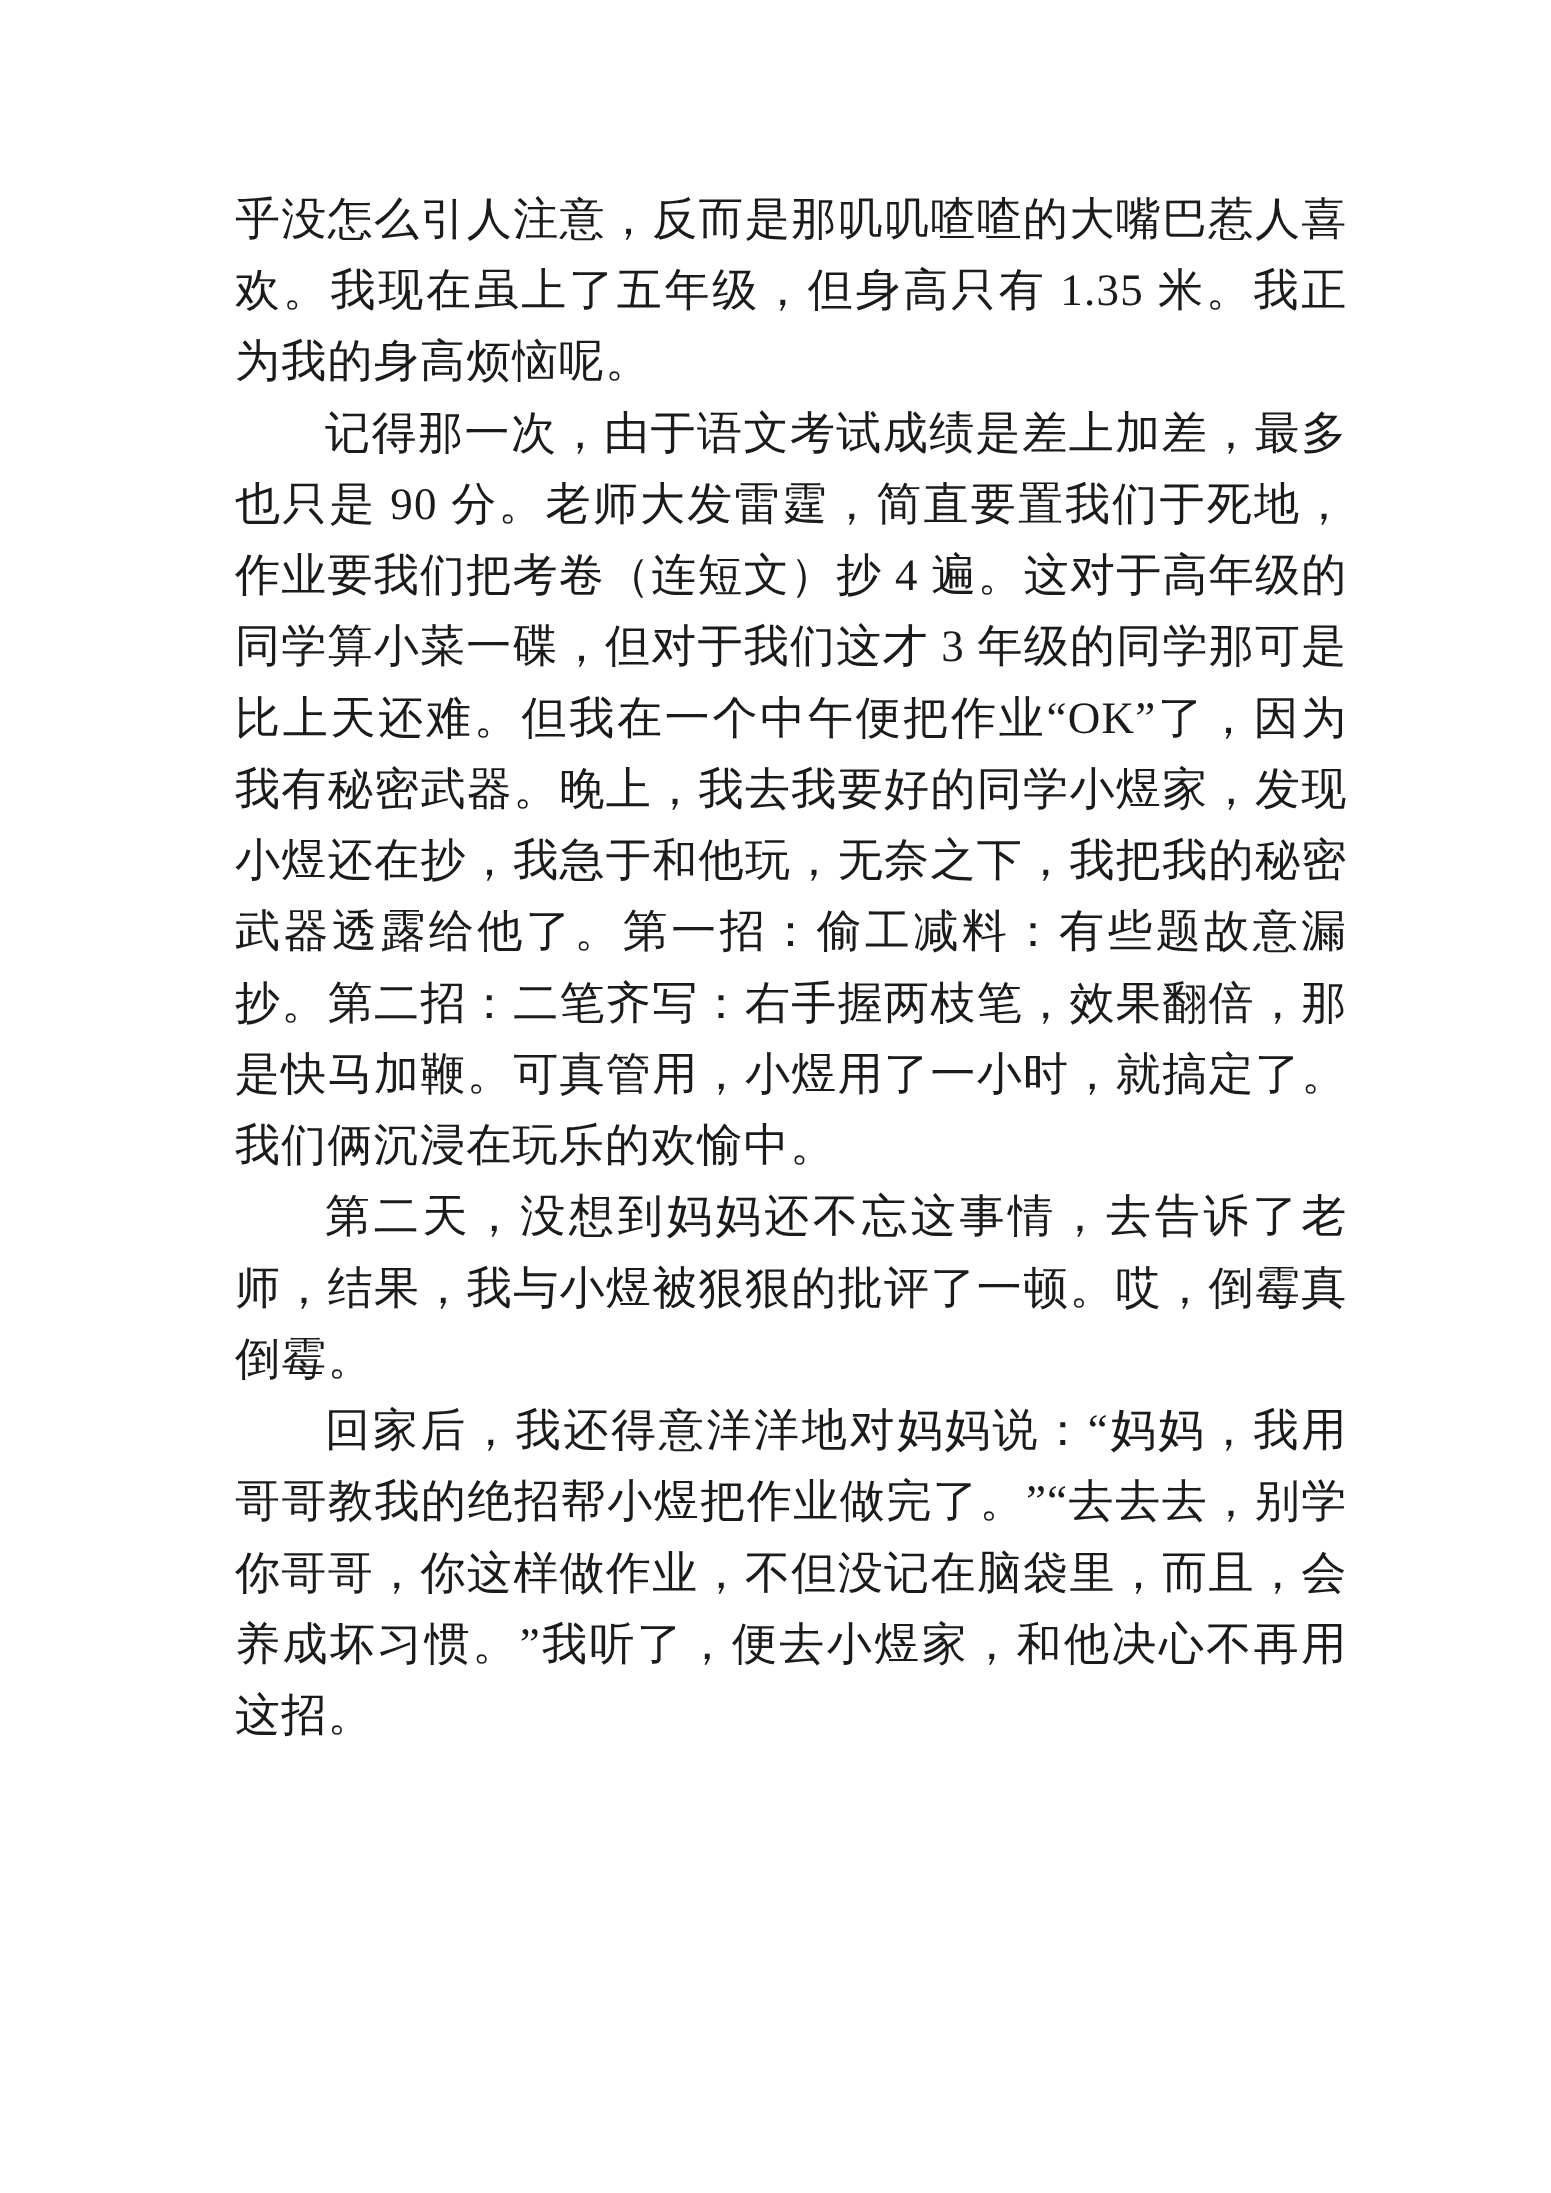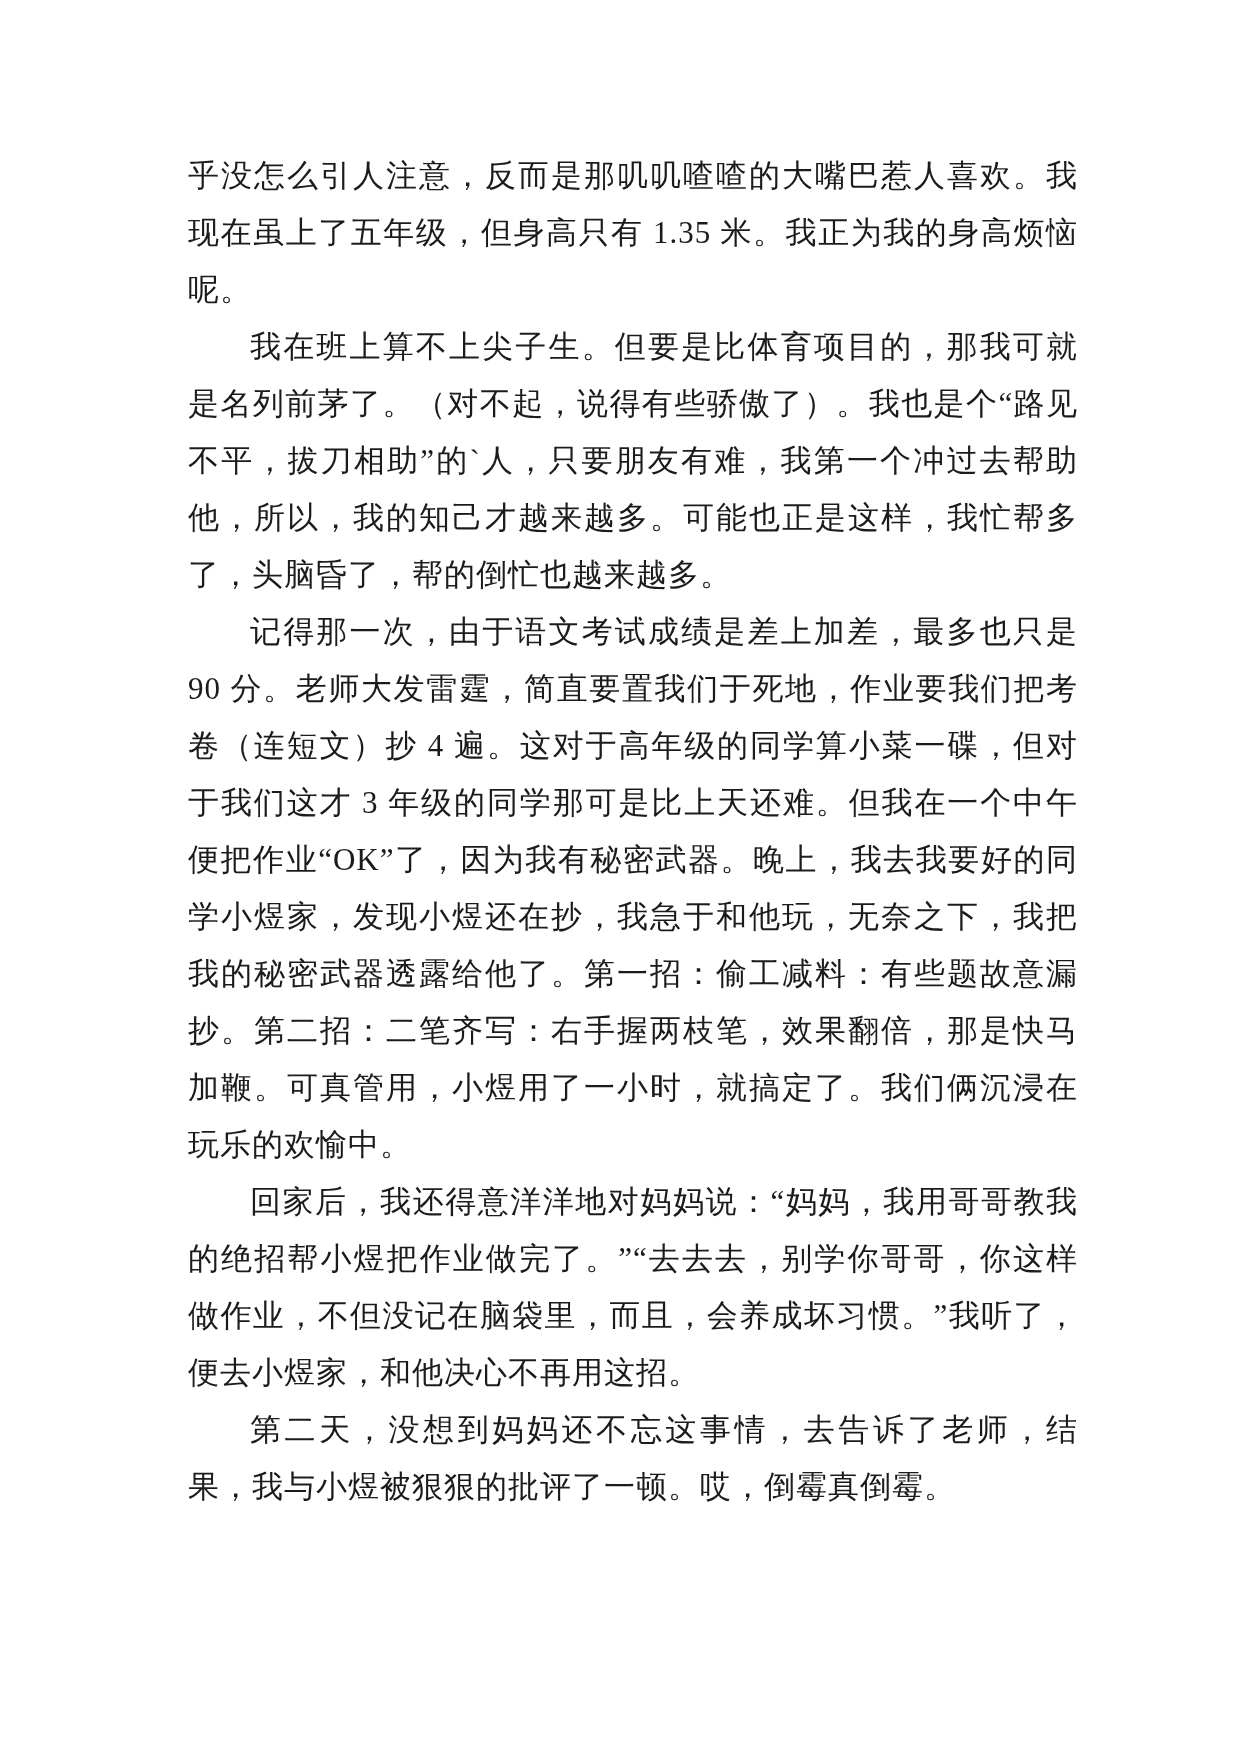--- a/index.html
+++ b/index.html
@@ -15,38 +15,37 @@
     background: #ffffff;
     overflow: hidden;
     font-family: "Liberation Serif", "DejaVu Serif", serif;
   }
   .text-block {
     position: absolute;
     left: 188px;
     top: 147px;
     width: 890px;
     color: #1b1b1b;
-    font-size: 31px;
+    font-size: 36px;
     line-height: 57px;
     letter-spacing: 1px;
     text-align: justify;
     text-justify: inter-ideograph;
   }
   .para {
     margin: 0;
     padding: 0;
   }
   .para.indent {
     text-indent: 2em;
   }
 </style>
 </head>
 <body>
 
 <div class="page">
   <div class="text-block">
     <p class="para">乎没怎么引人注意，反而是那叽叽喳喳的大嘴巴惹人喜欢。我现在虽上了五年级，但身高只有 1.35 米。我正为我的身高烦恼呢。</p>
-    <p class="para indent">我在班上算不上尖子生。但要是比体育项目的，那我可就是名列前茅了。（对不起，说得有些骄傲了）。我也是个“路见不平，拔刀相助”的`人，只要朋友有难，我第一个冲过去帮助他，所以，我的知己才越来越多。可能也正是这样，我忙帮多了，头脑昏了，帮的倒忙也越来越多。</p>
     <p class="para indent">记得那一次，由于语文考试成绩是差上加差，最多也只是 90 分。老师大发雷霆，简直要置我们于死地，作业要我们把考卷（连短文）抄 4 遍。这对于高年级的同学算小菜一碟，但对于我们这才 3 年级的同学那可是比上天还难。但我在一个中午便把作业“OK”了，因为我有秘密武器。晚上，我去我要好的同学小煜家，发现小煜还在抄，我急于和他玩，无奈之下，我把我的秘密武器透露给他了。第一招：偷工减料：有些题故意漏抄。第二招：二笔齐写：右手握两枝笔，效果翻倍，那是快马加鞭。可真管用，小煜用了一小时，就搞定了。我们俩沉浸在玩乐的欢愉中。</p>
+    <p class="para indent">第二天，没想到妈妈还不忘这事情，去告诉了老师，结果，我与小煜被狠狠的批评了一顿。哎，倒霉真倒霉。</p>
     <p class="para indent">回家后，我还得意洋洋地对妈妈说：“妈妈，我用哥哥教我的绝招帮小煜把作业做完了。”“去去去，别学你哥哥，你这样做作业，不但没记在脑袋里，而且，会养成坏习惯。”我听了，便去小煜家，和他决心不再用这招。</p>
-    <p class="para indent">第二天，没想到妈妈还不忘这事情，去告诉了老师，结果，我与小煜被狠狠的批评了一顿。哎，倒霉真倒霉。</p>
   </div>
 </div>
 
 </body></html>

